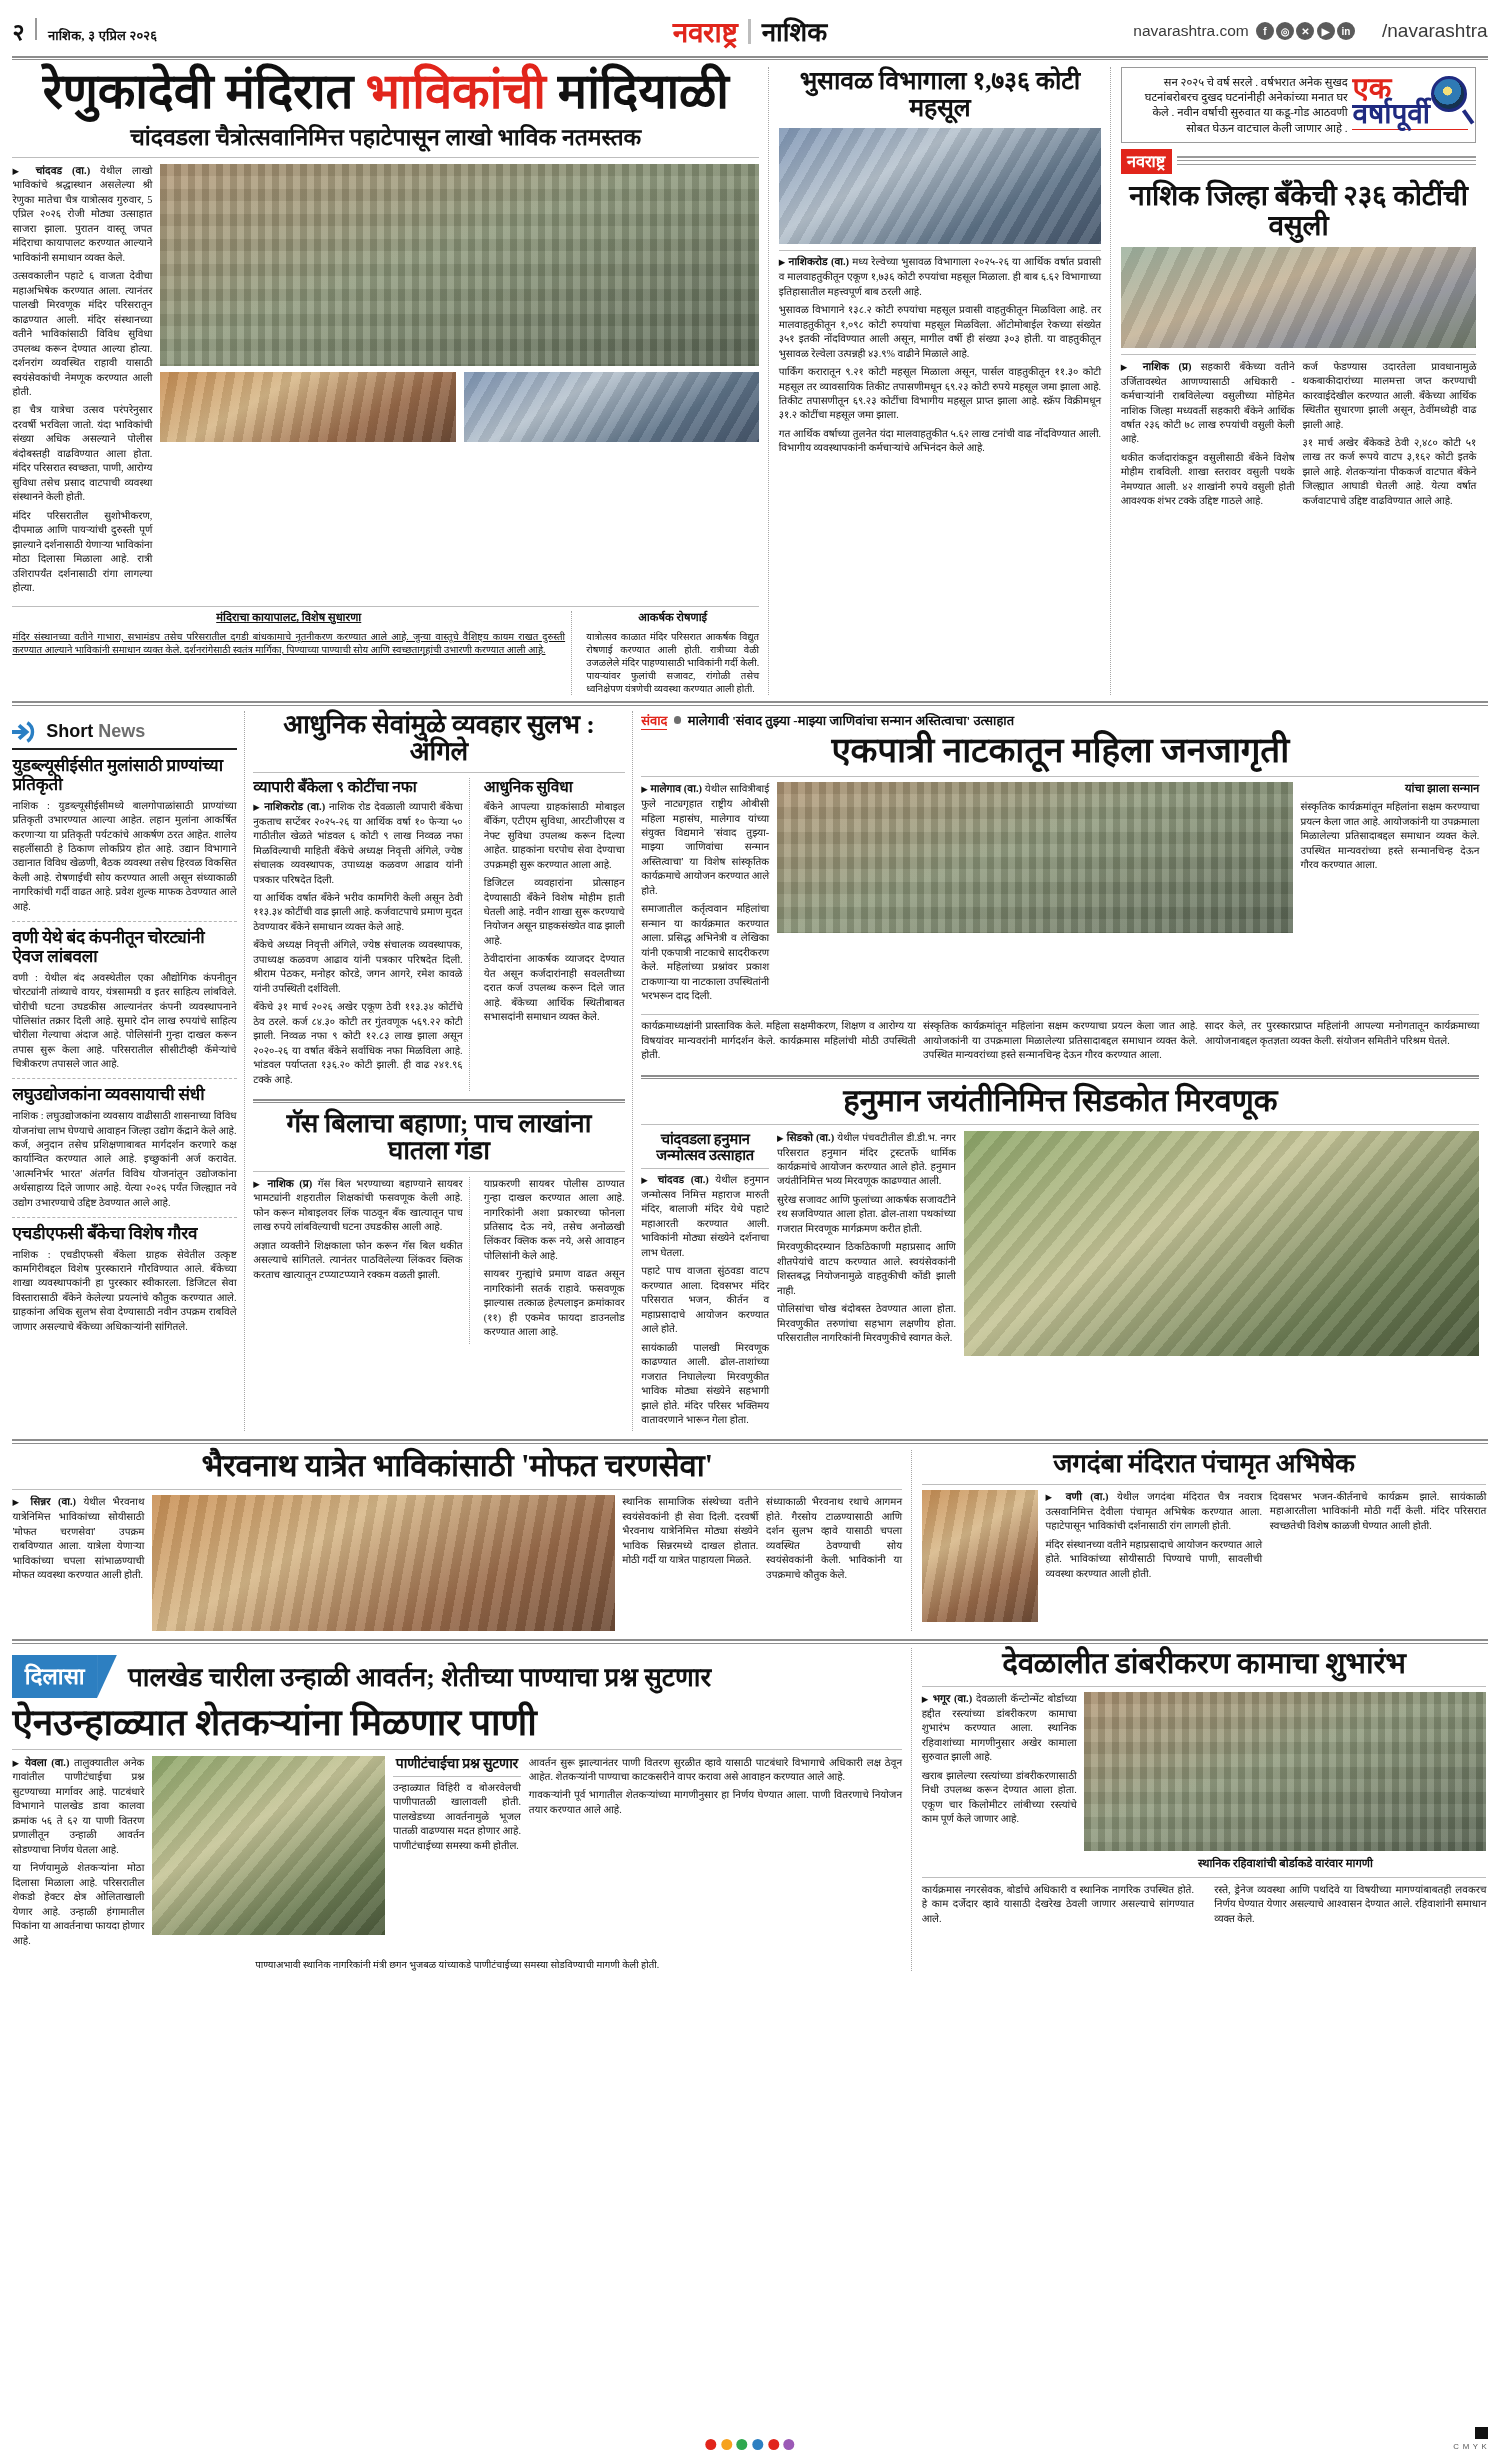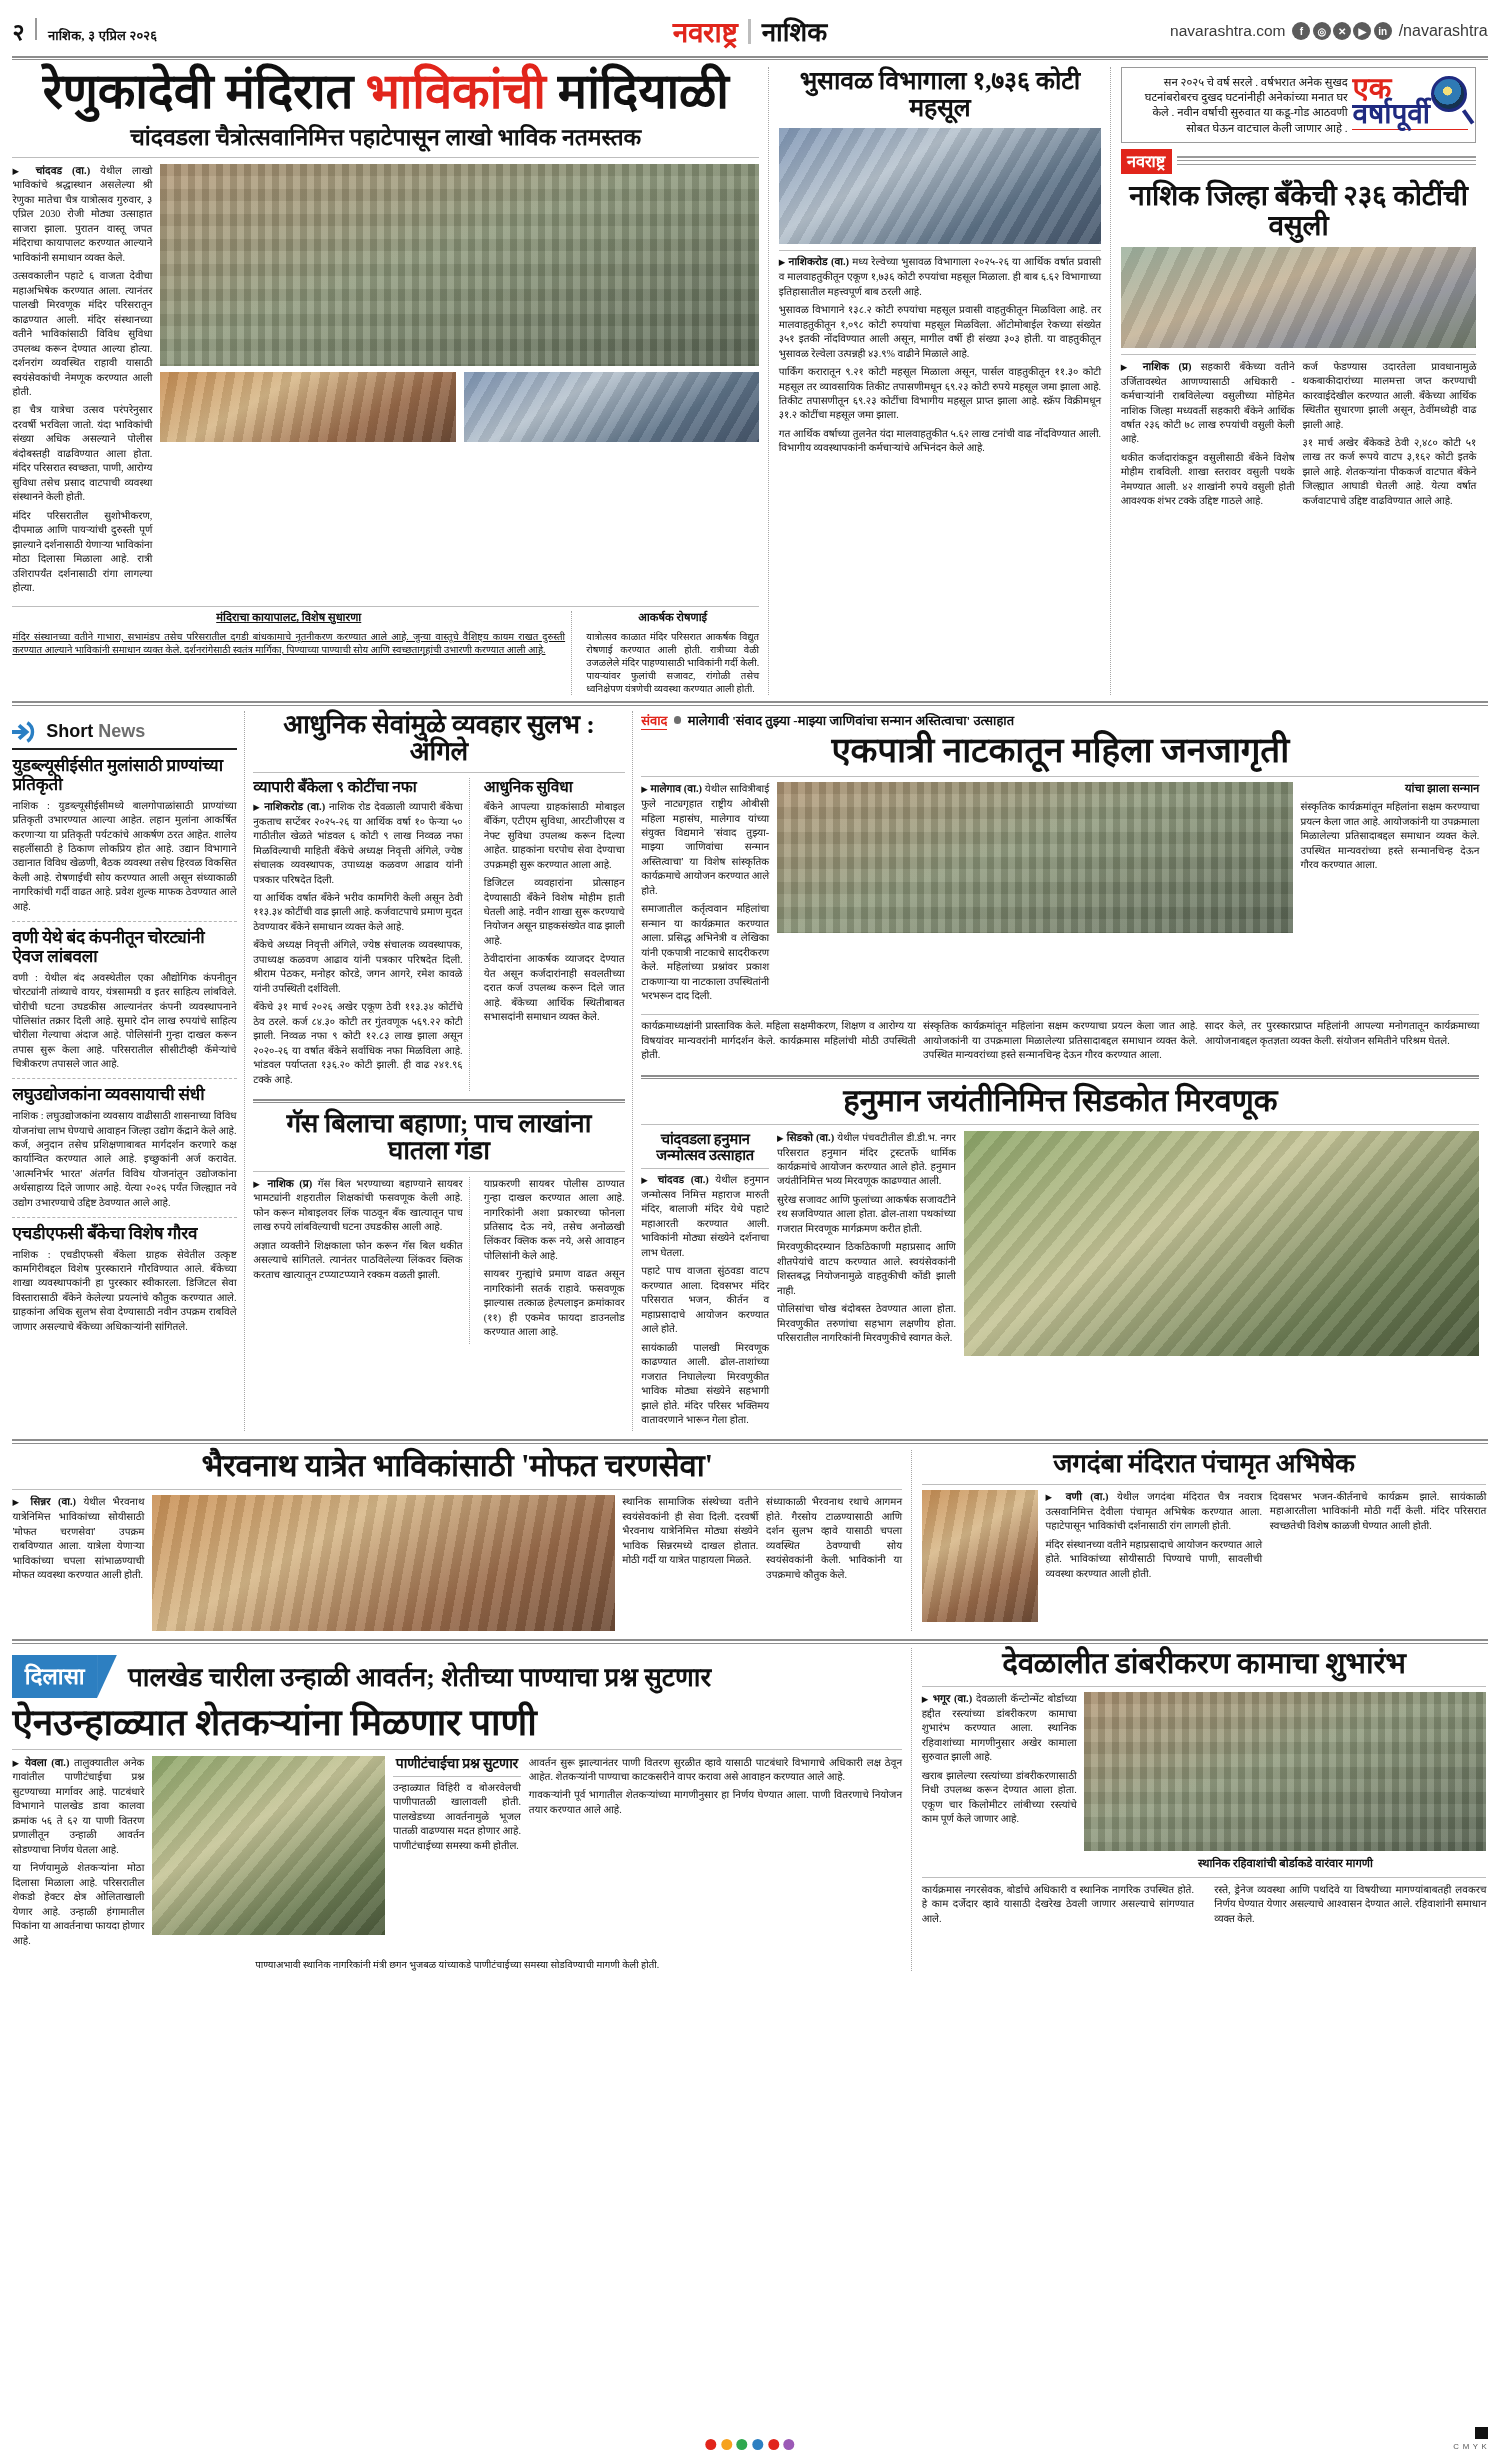--- a/index.html
+++ b/index.html
@@ -20,21 +20,21 @@
   .mh-center { flex:1; display:flex; align-items:center; justify-content:center; gap:11px; }
   .brand-red { color:#e1251b; font-size:28px; font-weight:700; letter-spacing:-0.4px; }
   .brand-sep { width:2.3px; height:25px; background:#bdbdbd; }
   .brand-city { color:#111; font-size:26px; font-weight:700; }
   .mh-right { width:365px; display:flex; align-items:center; justify-content:flex-end; gap:7px; }
   .mh-site { font-size:15.5px; color:#3a3a3a; font-family:"Liberation Sans",sans-serif; }
   .socials { display:flex; gap:2.3px; }
   .soc { width:18px; height:18px; border-radius:50%; background:#5b5b5b; color:#fff;
          font-size:10px; font-family:"Liberation Sans",sans-serif;
          display:flex; align-items:center; justify-content:center; font-weight:700; }
-  .mh-handle { font-size:16px; color:#3a3a3a; font-family:"Liberation Sans",sans-serif; }
+  .mh-handle { font-size:19px; color:#3a3a3a; font-family:"Liberation Sans",sans-serif;margin-left:20px; }
 
   .rule-double { margin-top:4.7px; border-top:2.3px solid #8d8d8d; border-bottom:1.6px solid #8d8d8d; height:4.7px; }
 
   
   .hl { font-weight:700; line-height:1.04; letter-spacing:-0.2px; }
   .red { color:#e1251b; }
   .sub { text-align:center; font-weight:700; font-size:23px; line-height:1.15; }
   .byline { font-size:10.5px; font-weight:700; }
   .tri { color:#111; font-size:8.5px; }
   .body-col { font-size:10.2px; line-height:1.42; text-align:justify; hyphens:auto; }
@@ -162,21 +162,21 @@
     <div class="col-a colrule">
       <div class="hl h1">
         <span>रेणुकादेवी मंदिरात </span><span class="red">भाविकांची</span><span> मांदियाळी</span>
       </div>
       <div class="sub mt8">चांदवडला चैत्रोत्सवानिमित्त पहाटेपासून लाखो भाविक नतमस्तक</div>
       <div class="hline mt8" style="margin-bottom:5.4px"></div>
 
       <div style="display:flex; gap:7.8px;">
         <div style="width:140px" class="body-col">
           <p><span class="tri">▶ </span><span class="byline">चांदवड (वा.)</span>
-             <span>येथील लाखो भाविकांचे श्रद्धास्थान असलेल्या श्री रेणुका मातेचा चैत्र यात्रोत्सव गुरुवार, ३ एप्रिल 2030 रोजी मोठ्या उत्साहात साजरा झाला. पुरातन वास्तू जपत मंदिराचा कायापालट करण्यात आल्याने भाविकांनी समाधान व्यक्त केले.</span></p>
+             <span>येथील लाखो भाविकांचे श्रद्धास्थान असलेल्या श्री रेणुका मातेचा चैत्र यात्रोत्सव गुरुवार, 5 एप्रिल २०२६ रोजी मोठ्या उत्साहात साजरा झाला. पुरातन वास्तू जपत मंदिराचा कायापालट करण्यात आल्याने भाविकांनी समाधान व्यक्त केले.</span></p>
           <p>उत्सवकालीन पहाटे ६ वाजता देवीचा महाअभिषेक करण्यात आला. त्यानंतर पालखी मिरवणूक मंदिर परिसरातून काढण्यात आली. मंदिर संस्थानच्या वतीने भाविकांसाठी विविध सुविधा उपलब्ध करून देण्यात आल्या होत्या. दर्शनरांग व्यवस्थित राहावी यासाठी स्वयंसेवकांची नेमणूक करण्यात आली होती.</p>
           <p>हा चैत्र यात्रेचा उत्सव परंपरेनुसार दरवर्षी भरविला जातो. यंदा भाविकांची संख्या अधिक असल्याने पोलीस बंदोबस्तही वाढविण्यात आला होता. मंदिर परिसरात स्वच्छता, पाणी, आरोग्य सुविधा तसेच प्रसाद वाटपाची व्यवस्था संस्थानने केली होती.</p>
           <p>मंदिर परिसरातील सुशोभीकरण, दीपमाळ आणि पायऱ्यांची दुरुस्ती पूर्ण झाल्याने दर्शनासाठी येणाऱ्या भाविकांना मोठा दिलासा मिळाला आहे. रात्री उशिरापर्यंत दर्शनासाठी रांगा लागल्या होत्या.</p>
         </div>
         <div style="flex:1">
           <div class="ph crowd" style="height:202px"></div>
           <div class="two-up mt8">
             <div style="flex:1">
               <div class="ph warm" style="height:70px"></div>
             </div>

